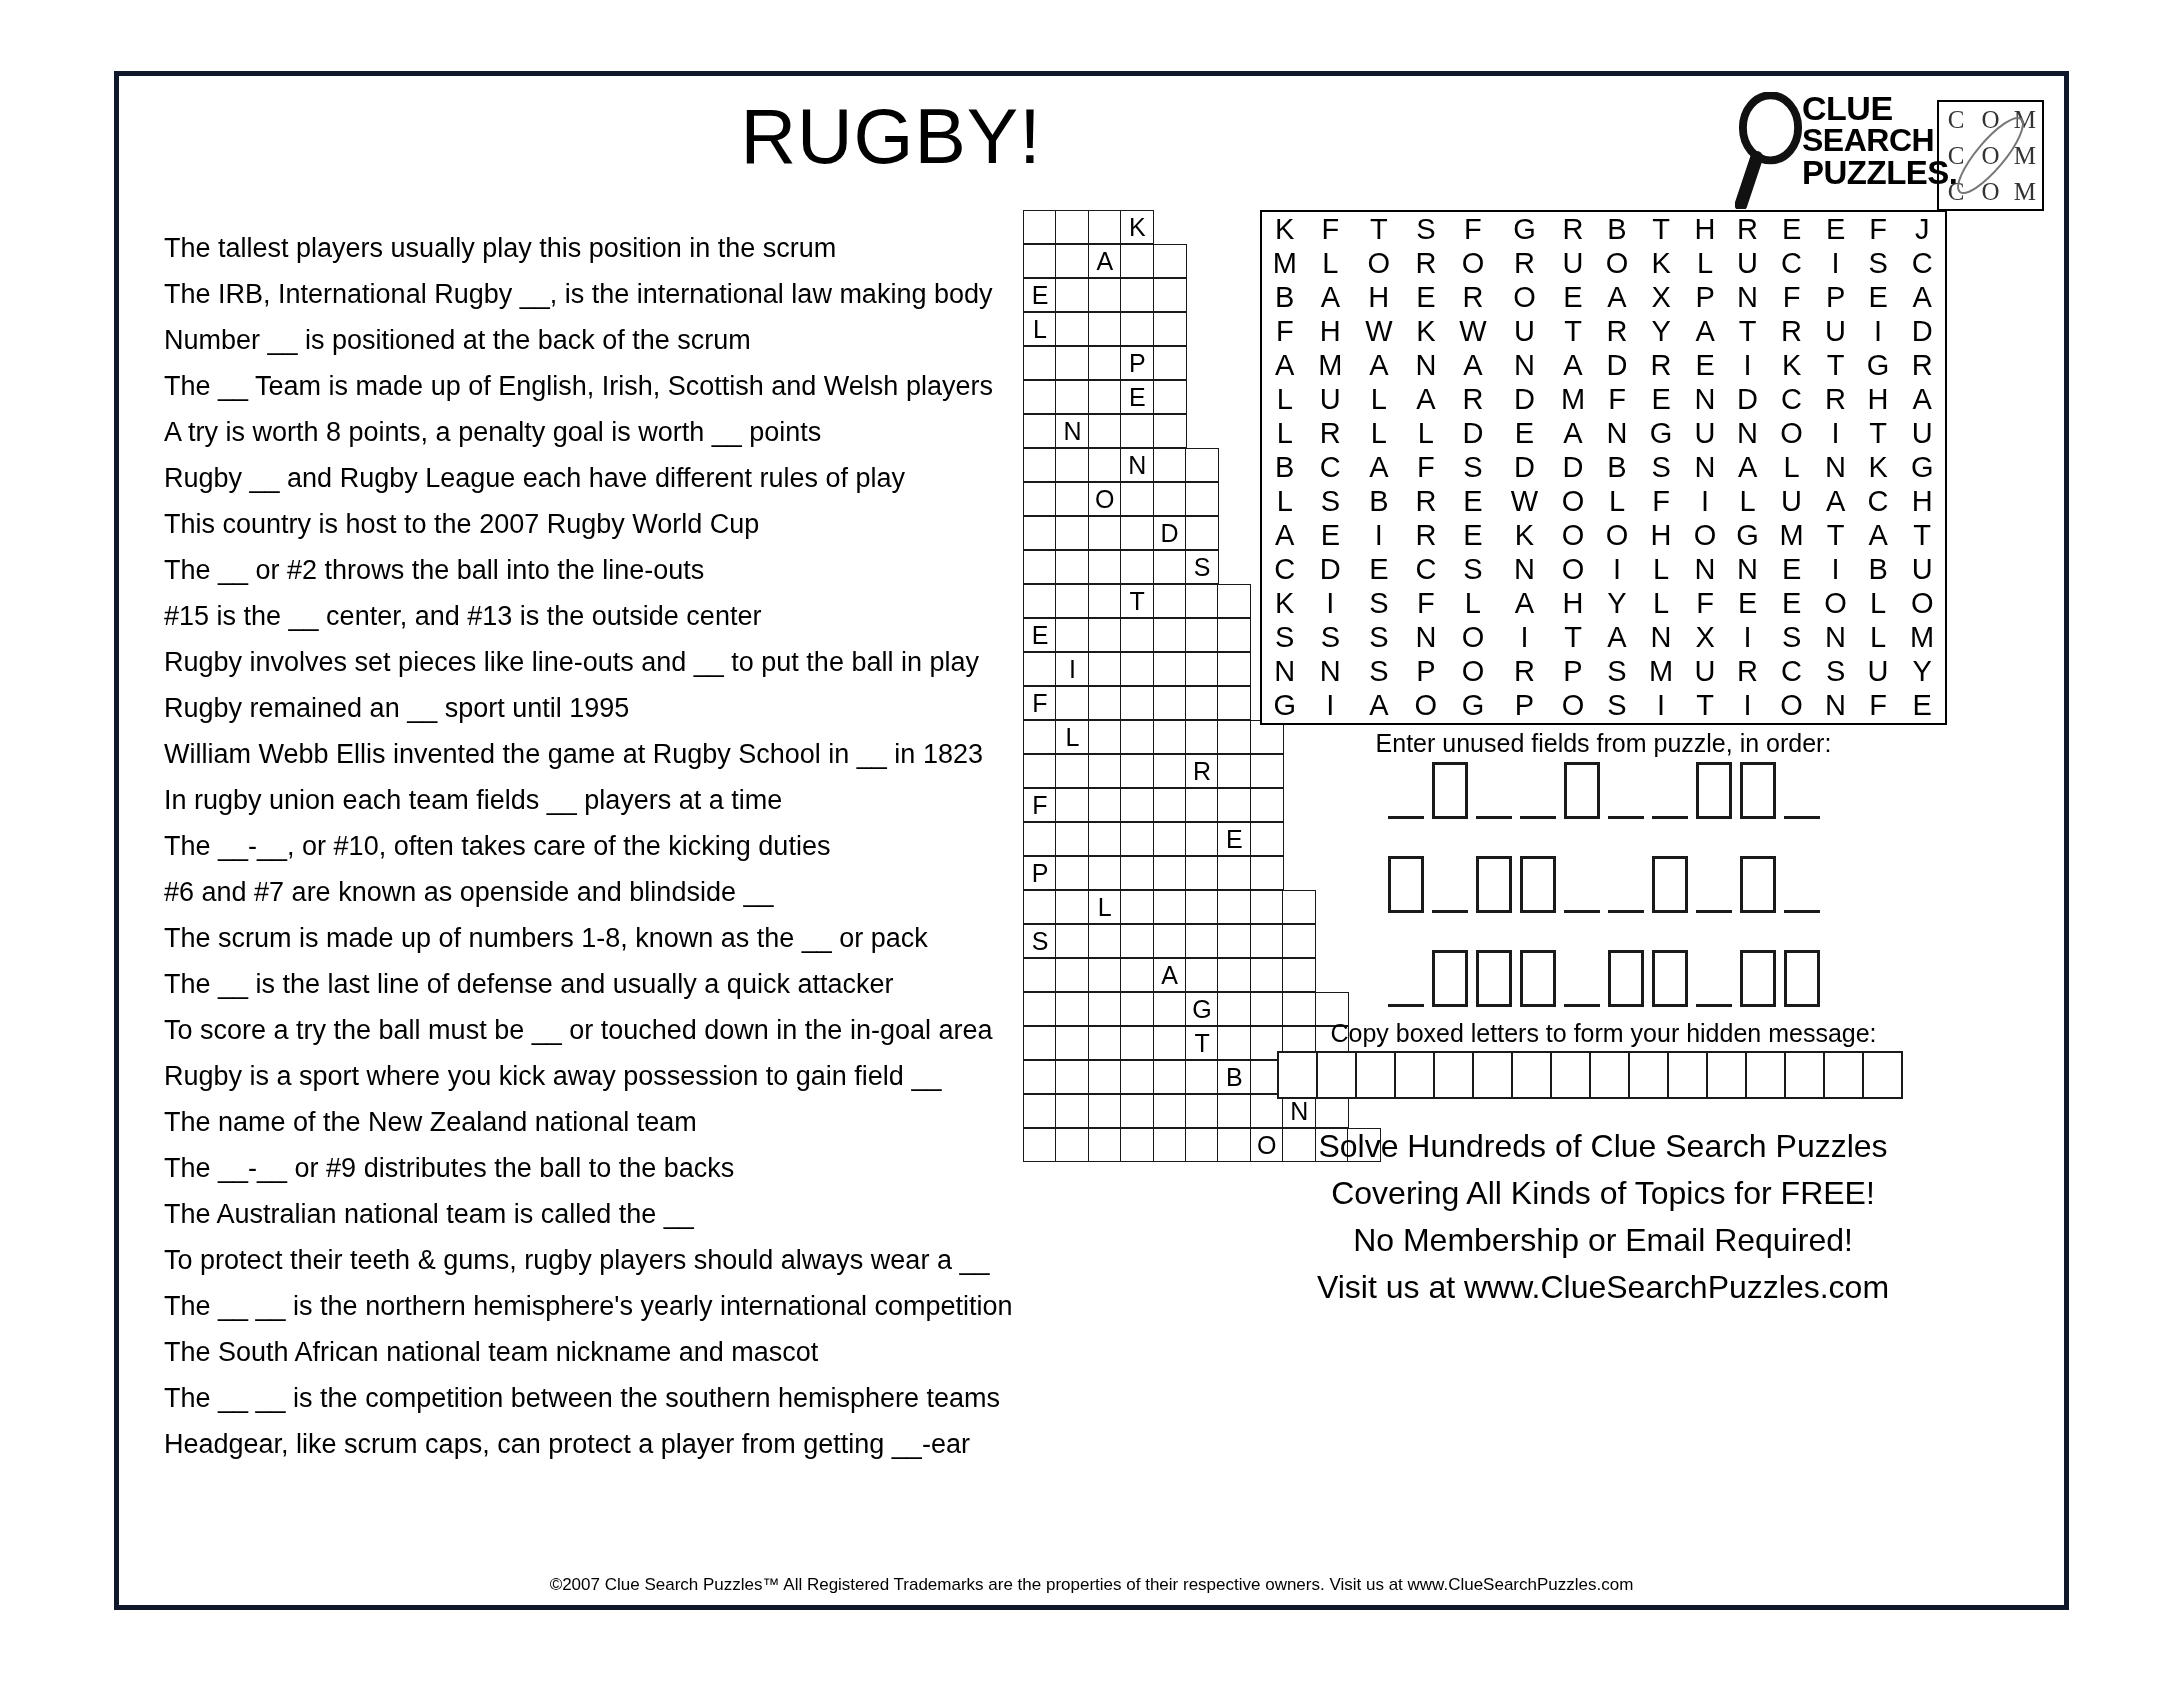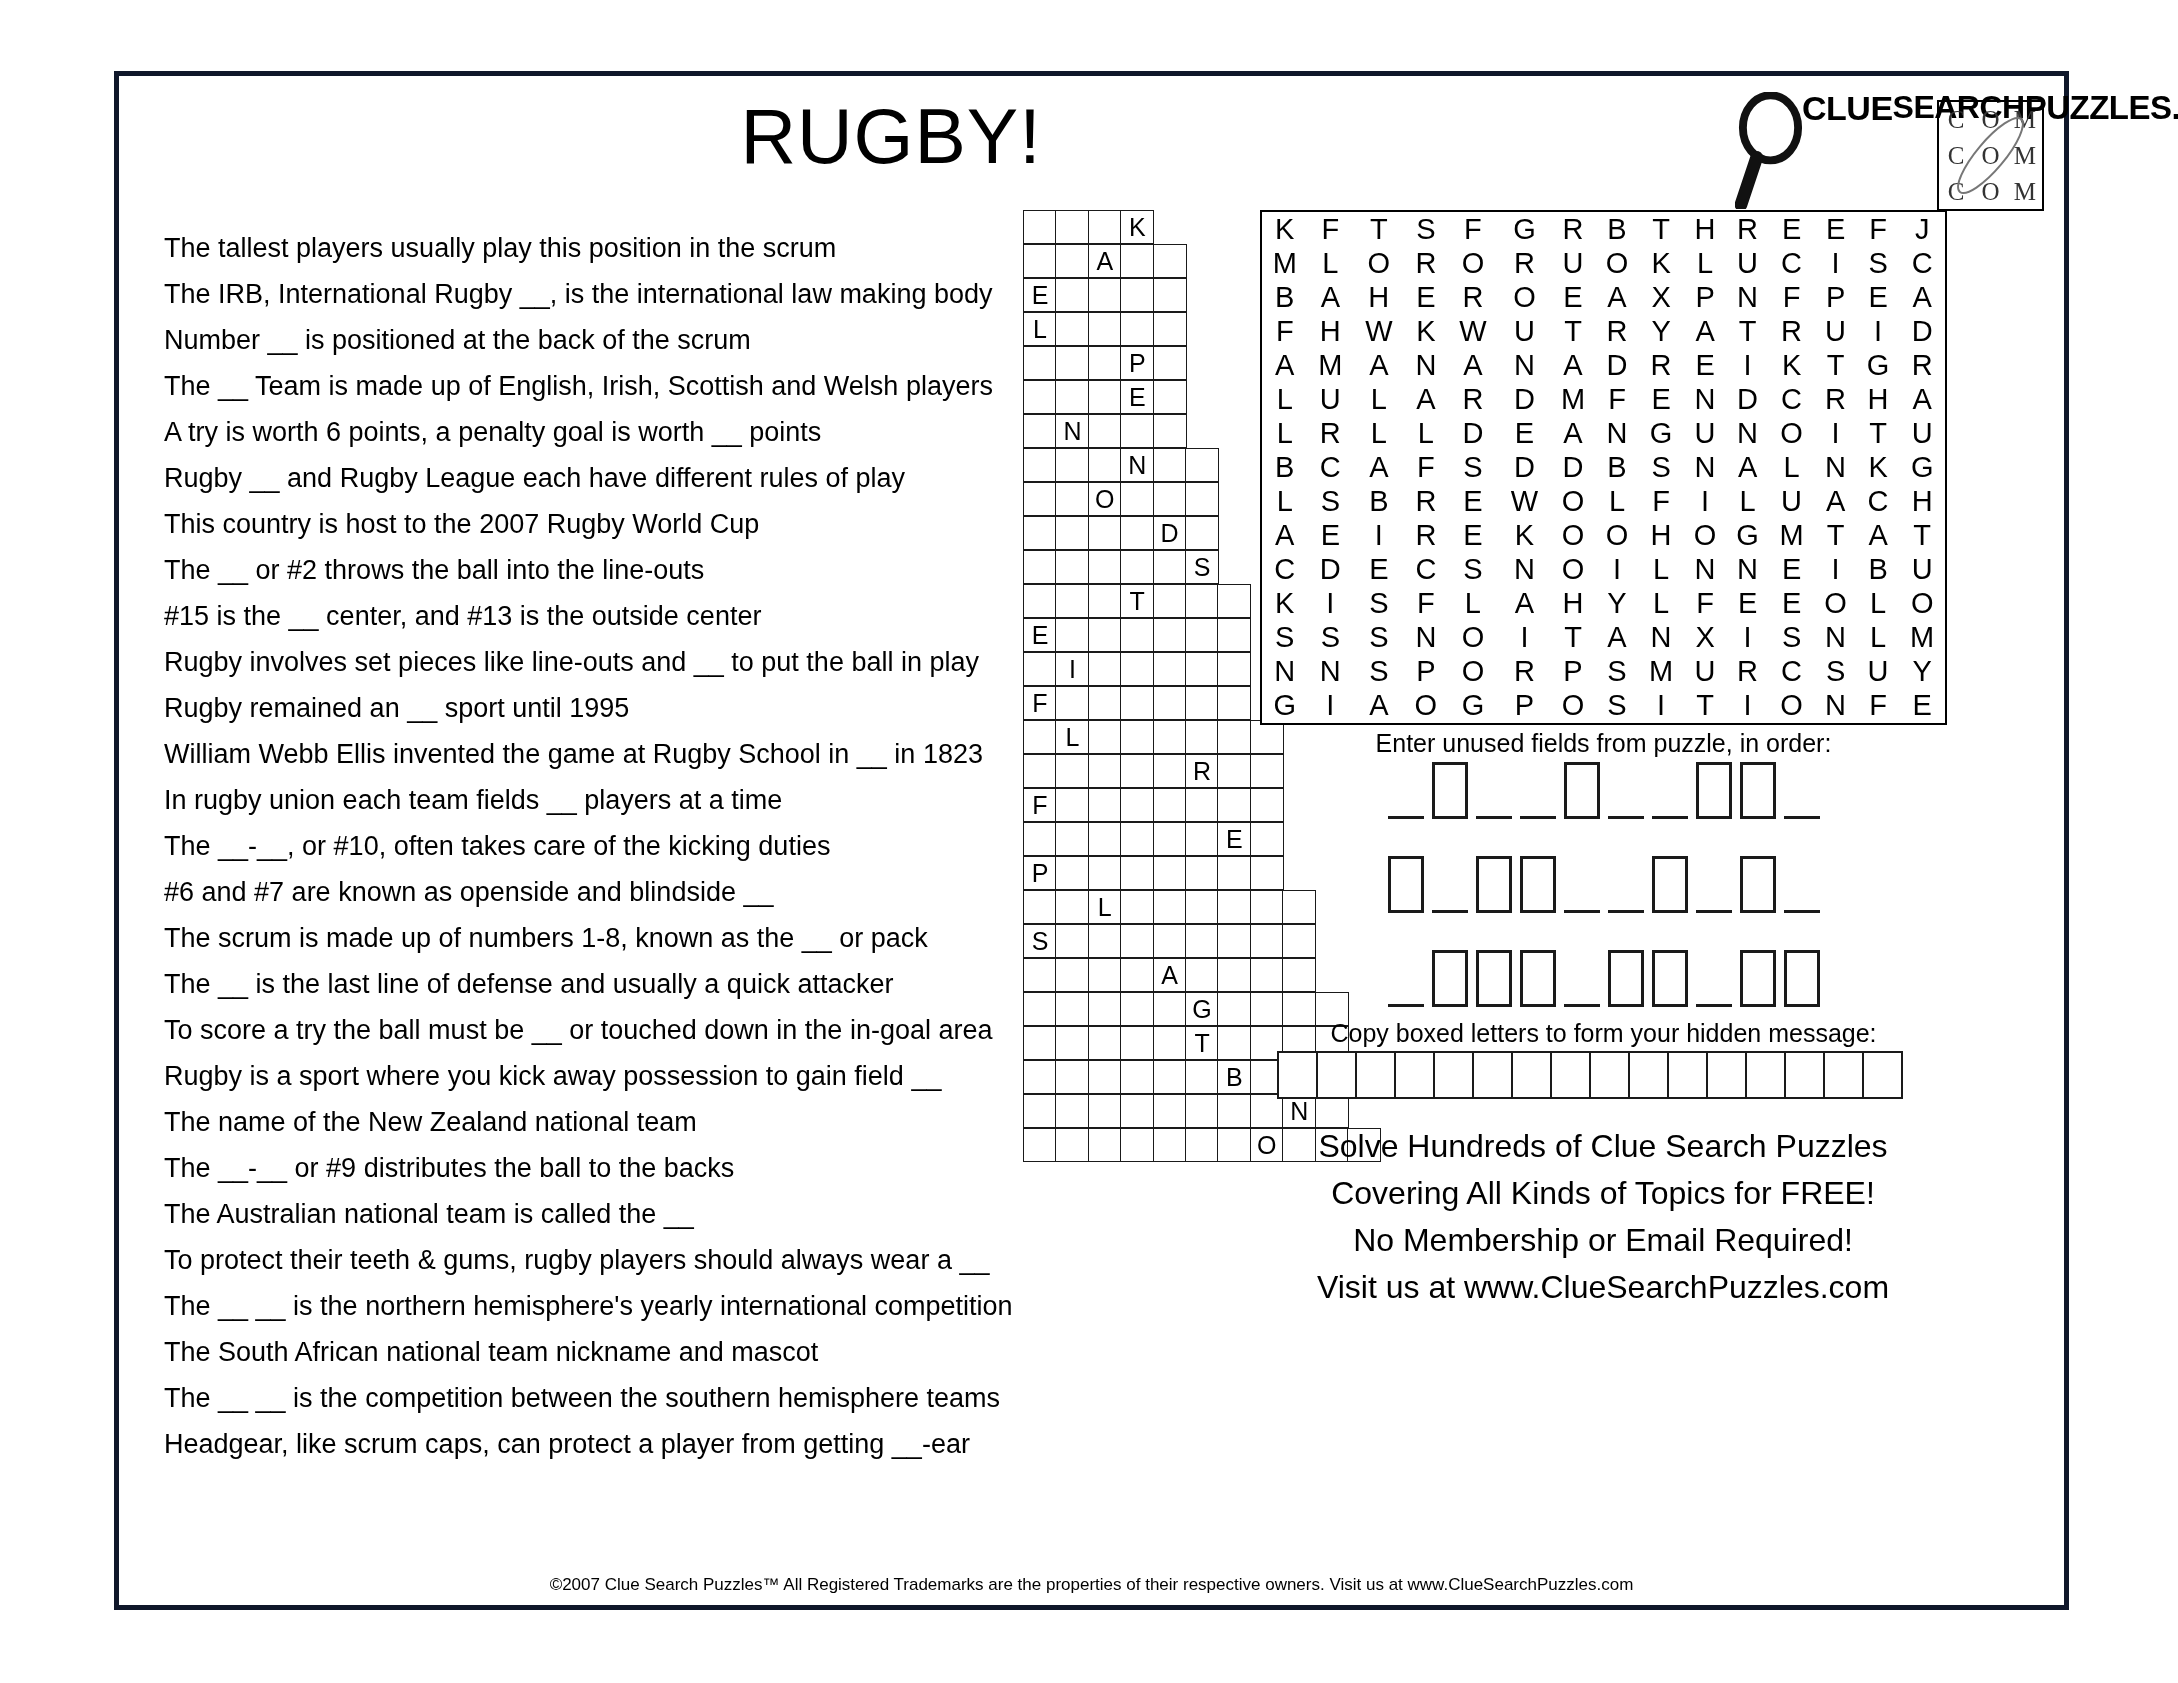--- a/index.html
+++ b/index.html
@@ -8,21 +8,21 @@
   #sheet{position:absolute;left:114px;top:71px;width:1955px;height:1539px;
          border:5px solid #0f172a;background:#fff;box-sizing:border-box;}
 
   
   #title{position:absolute;left:0;top:22px;width:1544px;text-align:center;
          font-size:77px;font-weight:400;letter-spacing:1px;line-height:1;}
 
   #logo{position:absolute;right:16px;top:10px;width:317px;height:127px;}
   #logoGlass{position:absolute;left:4px;top:6px;width:71px;height:117px;}
   #logoWords{position:absolute;left:71px;top:6px;width:129px;height:119px;
-             display:flex;flex-direction:row;justify-content:flex-start;}
+             display:flex;flex-direction:column;justify-content:flex-start;}
   #logoWords div{font-weight:bold;line-height:0.98;letter-spacing:-0.5px;}
   .lw1{font-size:34px;}
   .lw2{font-size:32px;}
   .lw3{font-size:33px;}
   #logoGrid{position:absolute;left:206px;top:14px;width:103px;height:107px;
             border:2px solid #000;}
   #logoGrid table{width:100%;height:100%;border-collapse:collapse;}
   #logoGrid td{text-align:center;font-size:25px;font-family:"Liberation Serif",serif;
                color:#333;line-height:1;width:33.3%;}
   #logoOval{position:absolute;left:0;top:0;width:103px;height:107px;}
@@ -113,21 +113,21 @@
         <ellipse cx="52" cy="54" rx="14" ry="48" fill="none" stroke="#777" stroke-width="2" transform="rotate(40 52 54)"></ellipse>
       </svg>
     </div>
   </div>
 
   <div id="clues">
       <div class="clue">The tallest players usually play this position in the scrum</div>
       <div class="clue">The IRB, International Rugby __, is the international law making body</div>
       <div class="clue">Number __ is positioned at the back of the scrum</div>
       <div class="clue">The __ Team is made up of English, Irish, Scottish and Welsh players</div>
-      <div class="clue">A try is worth 6 points, a penalty goal is worth __ points</div>
+      <div class="clue">A try is worth 8 points, a penalty goal is worth __ points</div>
       <div class="clue">Rugby __ and Rugby League each have different rules of play</div>
       <div class="clue">This country is host to the 2007 Rugby World Cup</div>
       <div class="clue">The __ or #2 throws the ball into the line-outs</div>
       <div class="clue">#15 is the __ center, and #13 is the outside center</div>
       <div class="clue">Rugby involves set pieces like line-outs and __ to put the ball in play</div>
       <div class="clue">Rugby remained an __ sport until 1995</div>
       <div class="clue">William Webb Ellis invented the game at Rugby School in __ in 1823</div>
       <div class="clue">In rugby union each team fields __ players at a time</div>
       <div class="clue">The __-__, or #10, often takes care of the kicking duties</div>
       <div class="clue">#6 and #7 are known as openside and blindside __</div>

